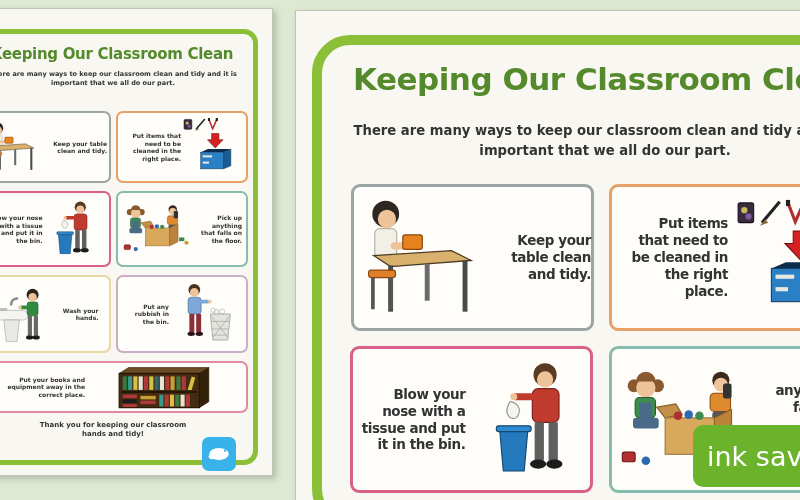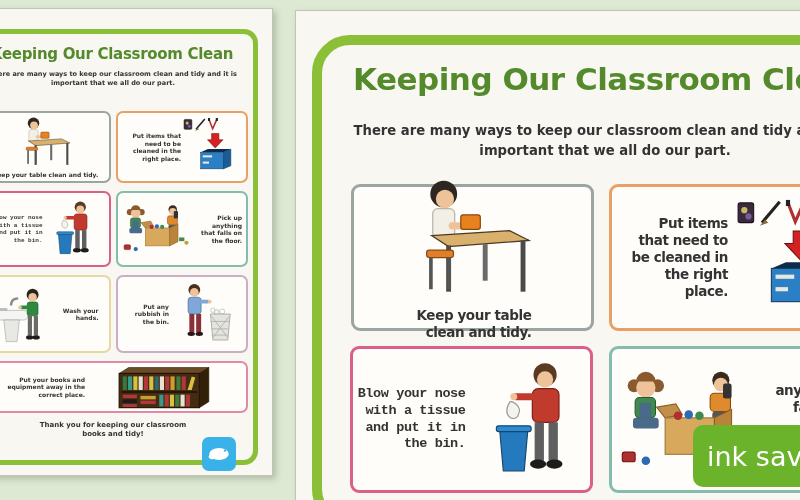--- a/index.html
+++ b/index.html
@@ -15,23 +15,23 @@
     box-shadow:3px 3px 6px rgba(80,90,70,.30);
   }
   .frame{position:absolute;border-radius:16px;pointer-events:none;}
   .card{
     position:absolute;background:#fefdf9;border-radius:9px;
     display:flex;align-items:center;justify-content:center;
     color:#333;font-weight:bold;
   }
   .card .txt{text-align:right;line-height:1.25;}
   
-  .b-gray  {border:3px solid #9aa5a4;flex-direction:column;}
+  .b-gray  {border:3px solid #9aa5a4;}
   .b-orange{border:3px solid #e8a066;}
-  .b-pink  {border:3px solid #d9608a;font-family:Liberation Mono, monospace;}
+  .b-pink  {border:3px solid #d9608a;}
   .b-teal  {border:3px solid #86bcae;}
   .b-yellow{border:3px solid #e6d7a3;}
   .b-lilac {border:3px solid #c9aec6;}
   .b-rose  {border:3px solid #e08aa8;}
   .thin.b-gray,.thin.b-orange,.thin.b-pink,.thin.b-teal,
   .thin.b-yellow,.thin.b-lilac,.thin.b-rose{border-width:2px;border-radius:7px;}
 
   
   .poster-thumb{left:-49px;top:8px;width:322px;height:468px;}
   .poster-thumb .frame{left:18px;top:20px;width:288px;height:436px;border:5px solid #8abf37;border-radius:14px;}
@@ -250,21 +250,21 @@
           <use href="#il-rubbish"></use>
         </svg>
     </div>
     <div class="card thin b-rose" style="left:28px;top:352px;width:268px;height:52px;gap:8px;">
       <div class="txt" style="width:92px;">Put your books and equipment away in the correct place.</div>
       <svg class="ill" width="142" height="46" viewBox="0 0 160 78">
           <use href="#il-shelf"></use>
         </svg>
     </div>
 
-    <div class="t-footer">Thank you for keeping our classroom books and tidy!</div>
+    <div class="t-footer">Thank you for keeping our classroom hands and tidy!</div>
     <svg class="t-logo" viewBox="0 0 40 40">
         <use href="#il-twinkl"></use>
       </svg>
   </div>
 
   <div class="page poster-main">
     <div class="frame"></div>
     <div class="m-title">Keeping Our Classroom Clean</div>
     <div class="m-sub">
       <div>There are many ways to keep our classroom clean and tidy and it is</div>

